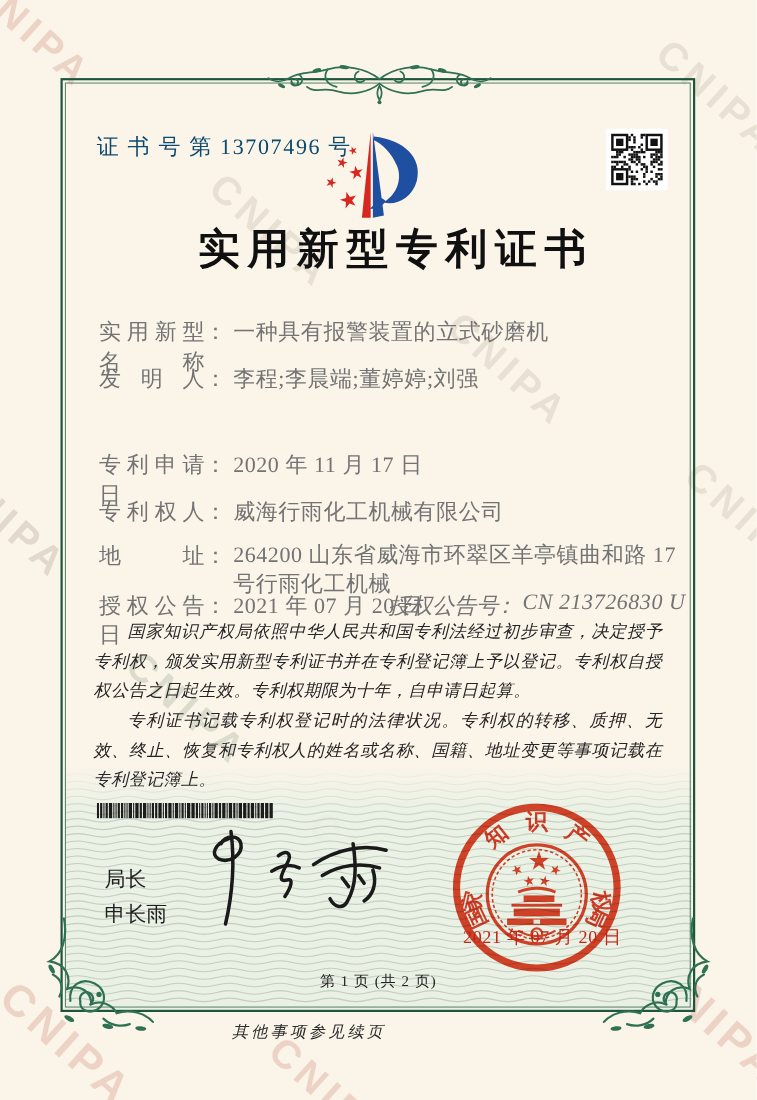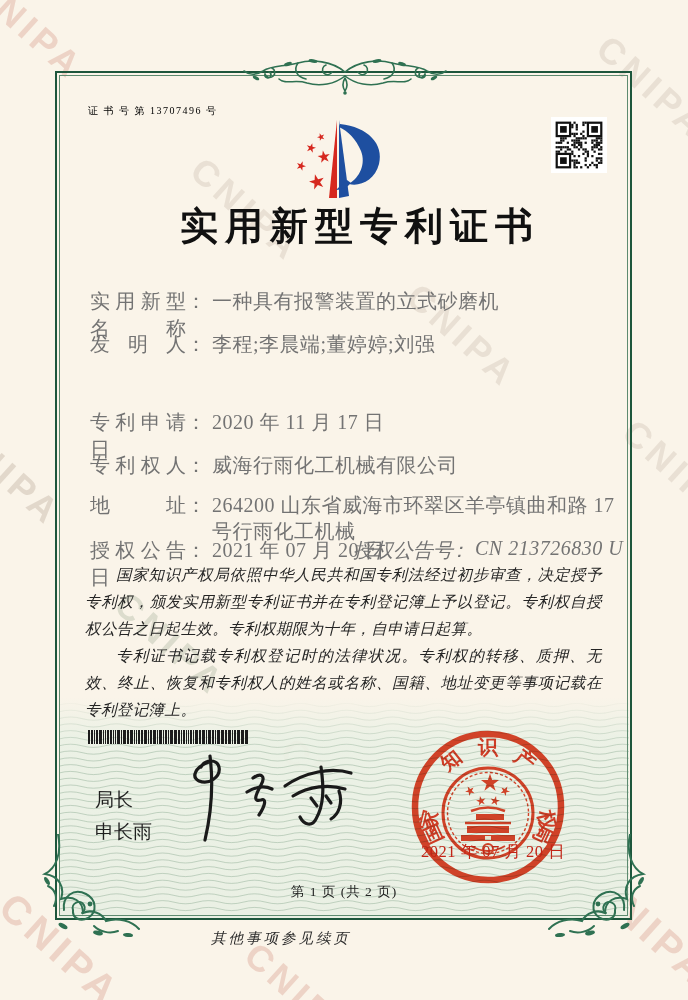--- a/index.html
+++ b/index.html
@@ -31,21 +31,21 @@
   .wavebg{
     position:absolute;left:59px;top:697px;width:570px;height:221px;
     background:linear-gradient(180deg, rgba(236,242,231,0) 0%, rgba(234,241,229,.9) 18%, #ebf1e5 45%, #eaf0e4 100%);
   }
   .waves{
     position:absolute;left:59px;top:697px;
     -webkit-mask-image:linear-gradient(180deg,transparent 0,#000 55px);
     mask-image:linear-gradient(180deg,transparent 0,#000 55px);
   }
   
-  .certno{position:absolute;left:88px;top:104px;font-size:10px;letter-spacing:1.5px;color:#000000;}
+  .certno{position:absolute;left:88px;top:120px;font-size:20px;letter-spacing:1.5px;color:#0c4a6e;}
   .qr{position:absolute;left:551px;top:117px;width:56px;height:56px;background:#fff;padding:2px;box-sizing:border-box;}
   .logo{position:absolute;left:278px;top:94px;}
   .title{
     position:absolute;left:0;top:201px;width:720px;text-align:center;
     font-size:38px;font-weight:bold;letter-spacing:7px;color:#101010;
   }
   .toporn{position:absolute;left:242px;top:56px;}
   .cornorn{position:absolute;}
   
   .field{position:absolute;left:90px;font-size:20px;color:#737373;}

